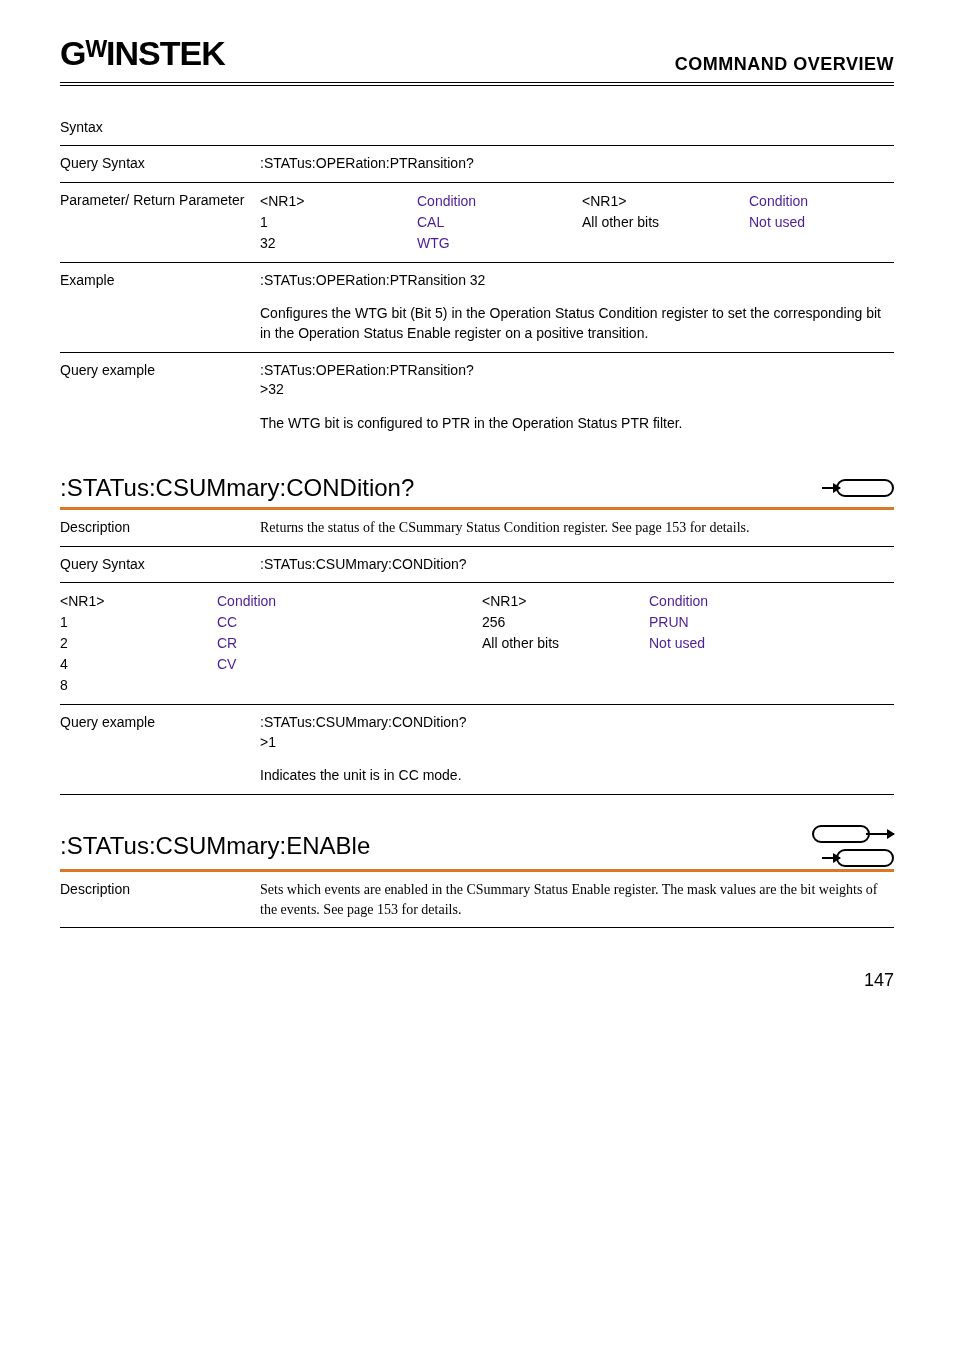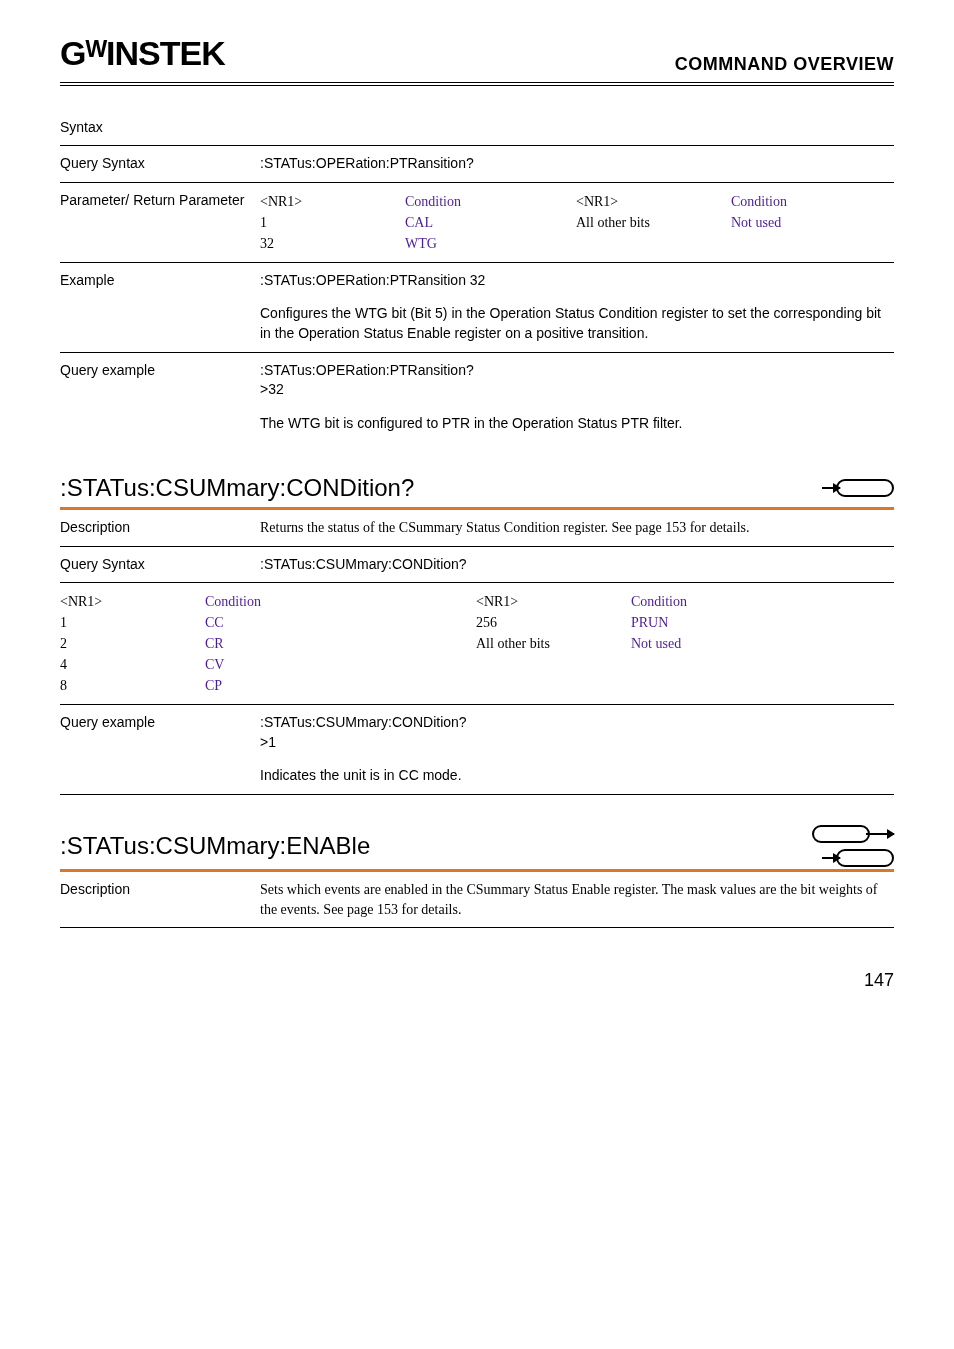--- a/index.html
+++ b/index.html
@@ -53,22 +53,21 @@
   .value-col {
     flex: 1;
     font-family: Arial, sans-serif;
   }
   .value-col.serif {
     font-family: Liberation Serif, serif;
   }
   .param-grid {
     display: grid;
     grid-template-columns: 90px auto 100px auto;
-    column-gap: 8px;
-    font-family: Liberation Serif, serif;
+    column-gap: 20px;
   }
   .param-grid span {
     line-height: 1.5;
   }
   .gray {
     color: #4c1d95;
     margin-left: 47px;
   }
   .example-block {
     flex: 1;
@@ -235,21 +234,20 @@
       <span class="gray">CR</span>
       <span>All other bits</span>
       <span class="gray">Not used</span>
 
       <span>4</span>
       <span class="gray">CV</span>
       <span></span>
         <span></span>
 
       <span>8</span>
-      <span class="gray">CP</span>
       <span></span>
         <span></span>
     </div>
   </div>
 </div>
 
 <div class="row">
   <div class="label-col">Query example</div>
   <div class="example-block">
     <div>:STATus:CSUMmary:CONDition?</div>

